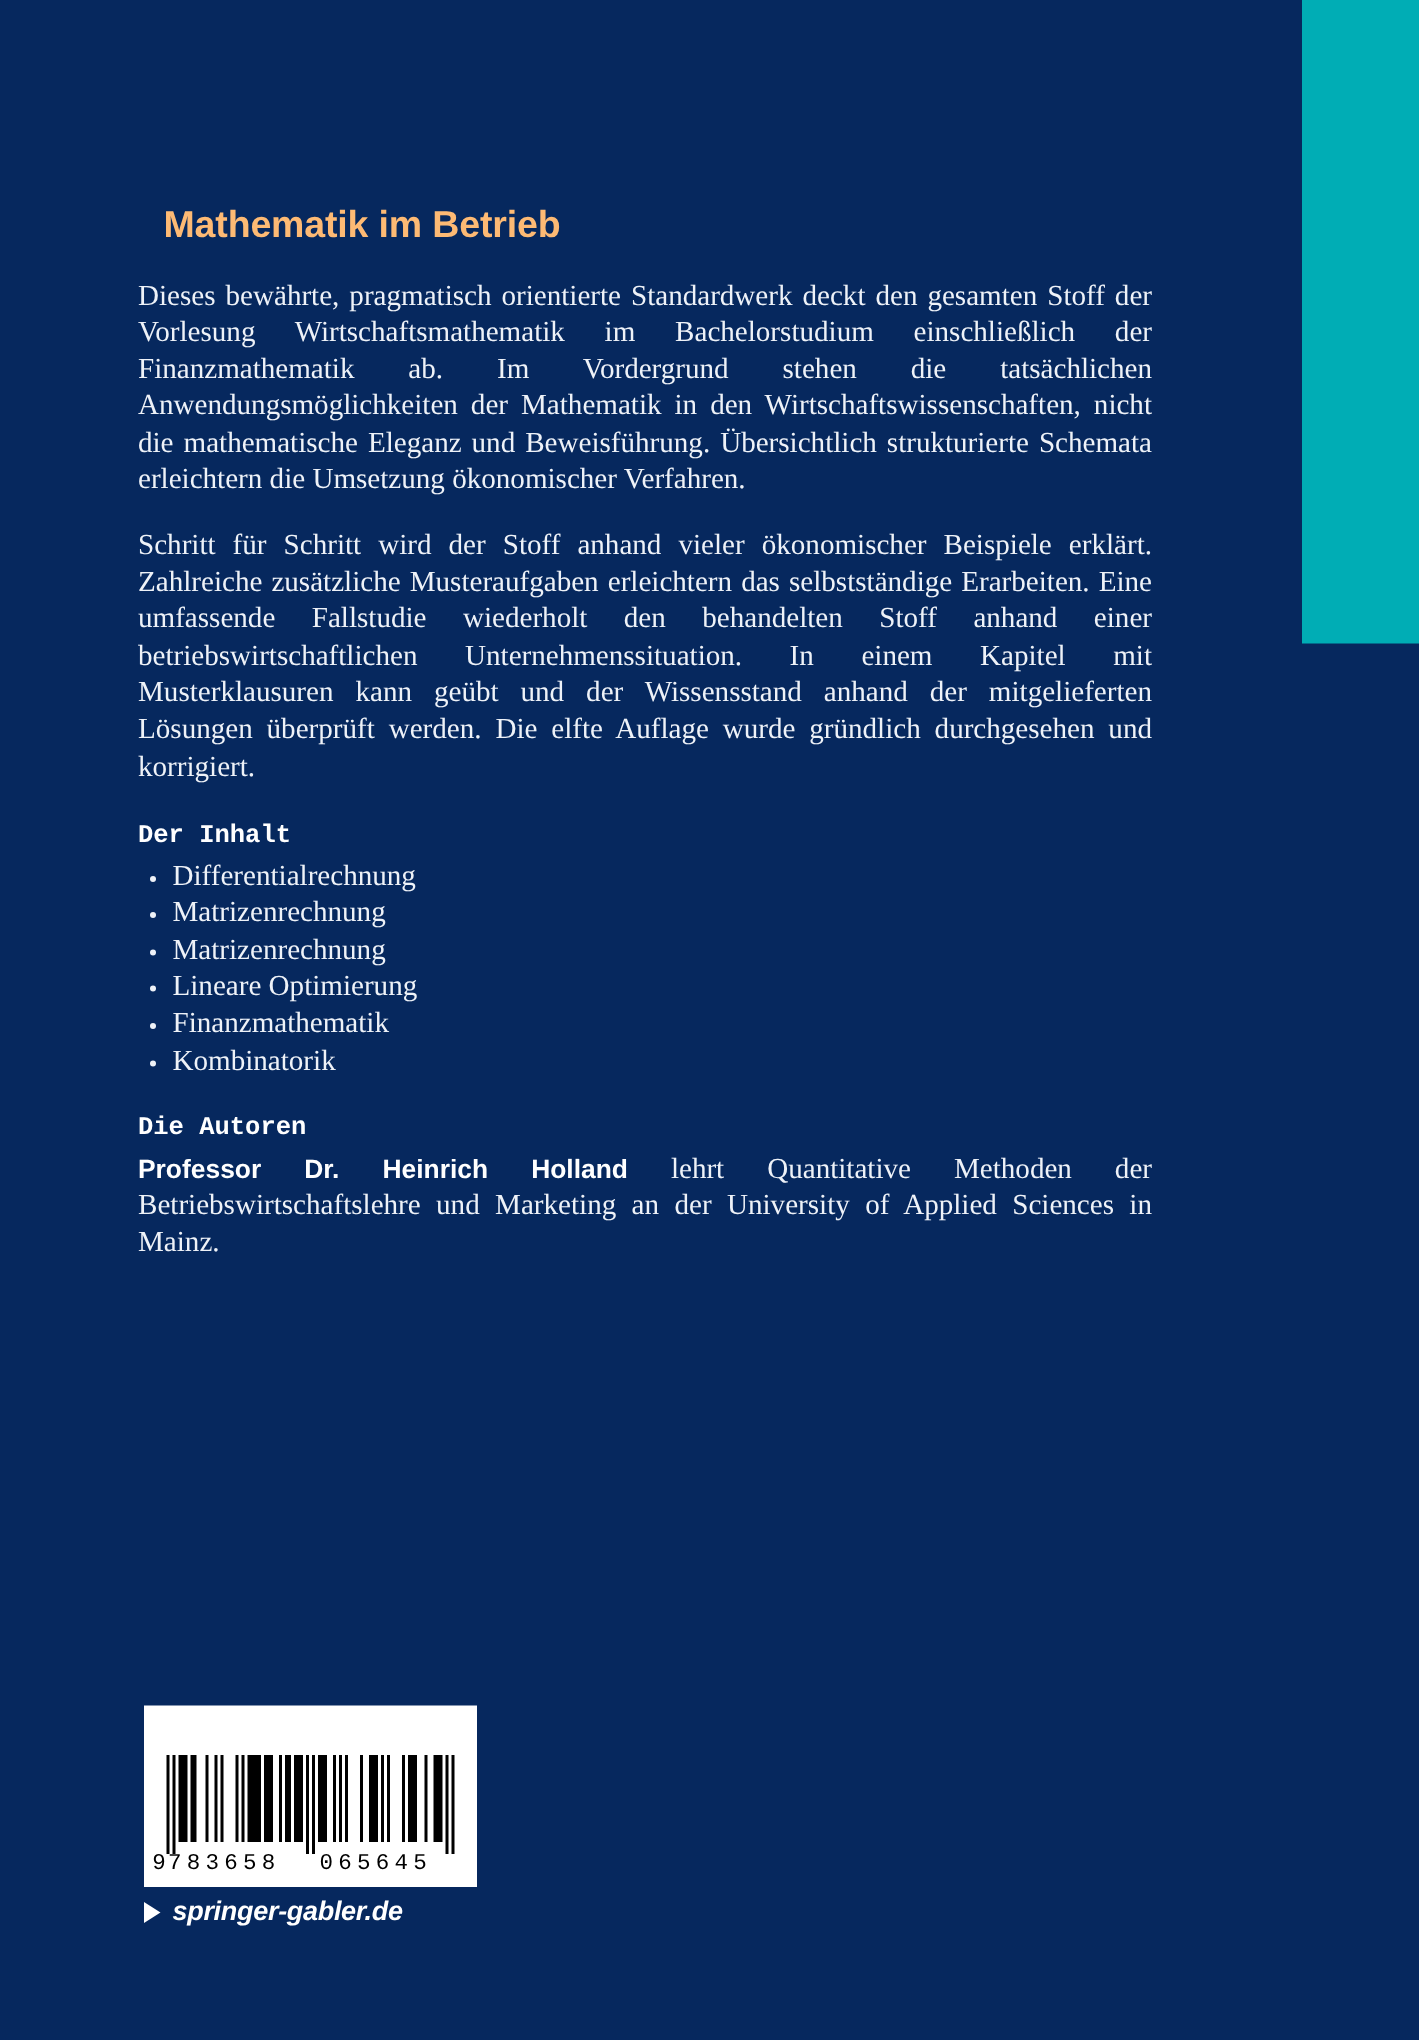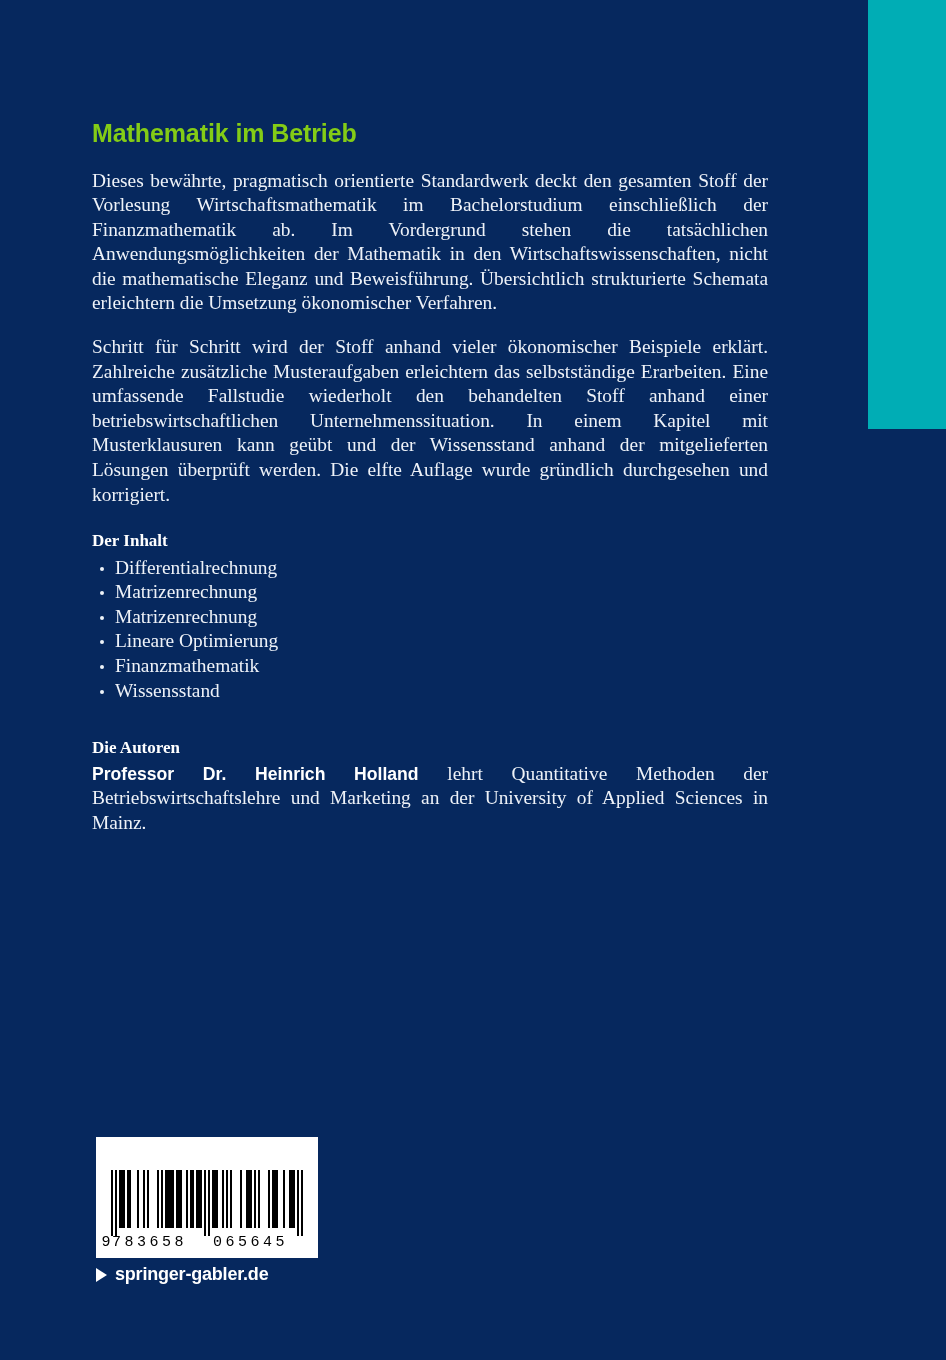--- a/index.html
+++ b/index.html
@@ -31,49 +31,49 @@
   .content {
     position: absolute;
     left: 92px;
     top: 0;
     width: 676px;
   }
   .title {
     font-family: "Liberation Sans", sans-serif;
     font-weight: bold;
     font-size: 25px;
-    color: #84cc16;
+    color: #fdba74;
     letter-spacing: -0.1px;
-    margin: 0;
+    margin: 17px;
     padding-top: 120px;
     line-height: 1.1;
   }
   p.body-para {
     font-family: "Liberation Serif", serif;
     font-size: 19.4px;
     line-height: 24.6px;
     color: #eef2f8;
     text-align: justify;
     margin: 0;
     -webkit-hyphens: none;
     hyphens: none;
   }
   p.para-1 { margin-top: 21px; }
   p.para-2 { margin-top: 19px; }
 
   .section-head {
-    font-family: Liberation Serif, serif;
+    font-family: Liberation Mono, monospace;
     font-weight: bold;
     font-size: 17px;
     color: #ffffff;
     margin: 0;
     line-height: 1.2;
   }
   .head-inhalt { margin-top: 24px; }
-  .head-autoren { margin-top: 35px; }
+  .head-autoren { margin-top: 23px; }
 
   ul.toc {
     list-style: none;
     margin: 4px 0 0 0;
     padding: 0;
   }
   ul.toc li {
     position: relative;
     font-family: "Liberation Serif", serif;
     font-size: 19.4px;
@@ -151,20 +151,21 @@
   .ean-left-guard { width: 12px; text-align: center; }
   .ean-group { flex: 1; text-align: left; letter-spacing: 3.5px; }
 
   .publisher {
     position: absolute;
     left: 96px;
     top: 1264px;
     display: flex;
     align-items: center;
     gap: 8px;
+    font-style: italic;
   }
   .tri-icon {
     width: 0;
     height: 0;
     border-left: 11px solid #ffffff;
     border-top: 7px solid transparent;
     border-bottom: 7px solid transparent;
   }
   .publisher-label {
     font-family: "Liberation Sans", sans-serif;
@@ -188,21 +189,21 @@
     <p class="body-para para-1">Dieses bewährte, pragmatisch orientierte Standardwerk deckt den gesamten Stoff der Vorlesung Wirtschaftsmathematik im Bachelorstudium einschließlich der Finanzmathematik ab. Im Vordergrund stehen die tatsächlichen Anwendungsmöglichkeiten der Mathematik in den Wirtschaftswissenschaften, nicht die mathematische Eleganz und Beweisführung. Übersichtlich strukturierte Schemata erleichtern die Umsetzung ökonomischer Verfahren.</p>
     <p class="body-para para-2">Schritt für Schritt wird der Stoff anhand vieler ökonomischer Beispiele erklärt. Zahlreiche zusätzliche Musteraufgaben erleichtern das selbstständige Erarbeiten. Eine umfassende Fallstudie wiederholt den behandelten Stoff anhand einer betriebswirtschaftlichen Unternehmenssituation. In einem Kapitel mit Musterklausuren kann geübt und der Wissensstand anhand der mitgelieferten Lösungen überprüft werden. Die elfte Auflage wurde gründlich durchgesehen und korrigiert.</p>
 
     <div class="section-head head-inhalt">Der Inhalt</div>
     <ul class="toc">
       <li>Differentialrechnung</li>
       <li>Matrizenrechnung</li>
       <li>Matrizenrechnung</li>
       <li>Lineare Optimierung</li>
       <li>Finanzmathematik</li>
-      <li>Wissensstand</li>
+      <li>Kombinatorik</li>
     </ul>
 
     <div class="section-head head-autoren">Die Autoren</div>
     <p class="author-line first"><span class="author-name">Professor Dr. Heinrich Holland</span><span> lehrt Quantitative Methoden der Betriebswirtschaftslehre und Marketing an der University of Applied Sciences in Mainz.</span></p>
 
   </div>
 
   <div class="barcode-box">
     <div class="bars" id="bars">
         <span style="width: 2.02105px; height: 66px;"></span>

